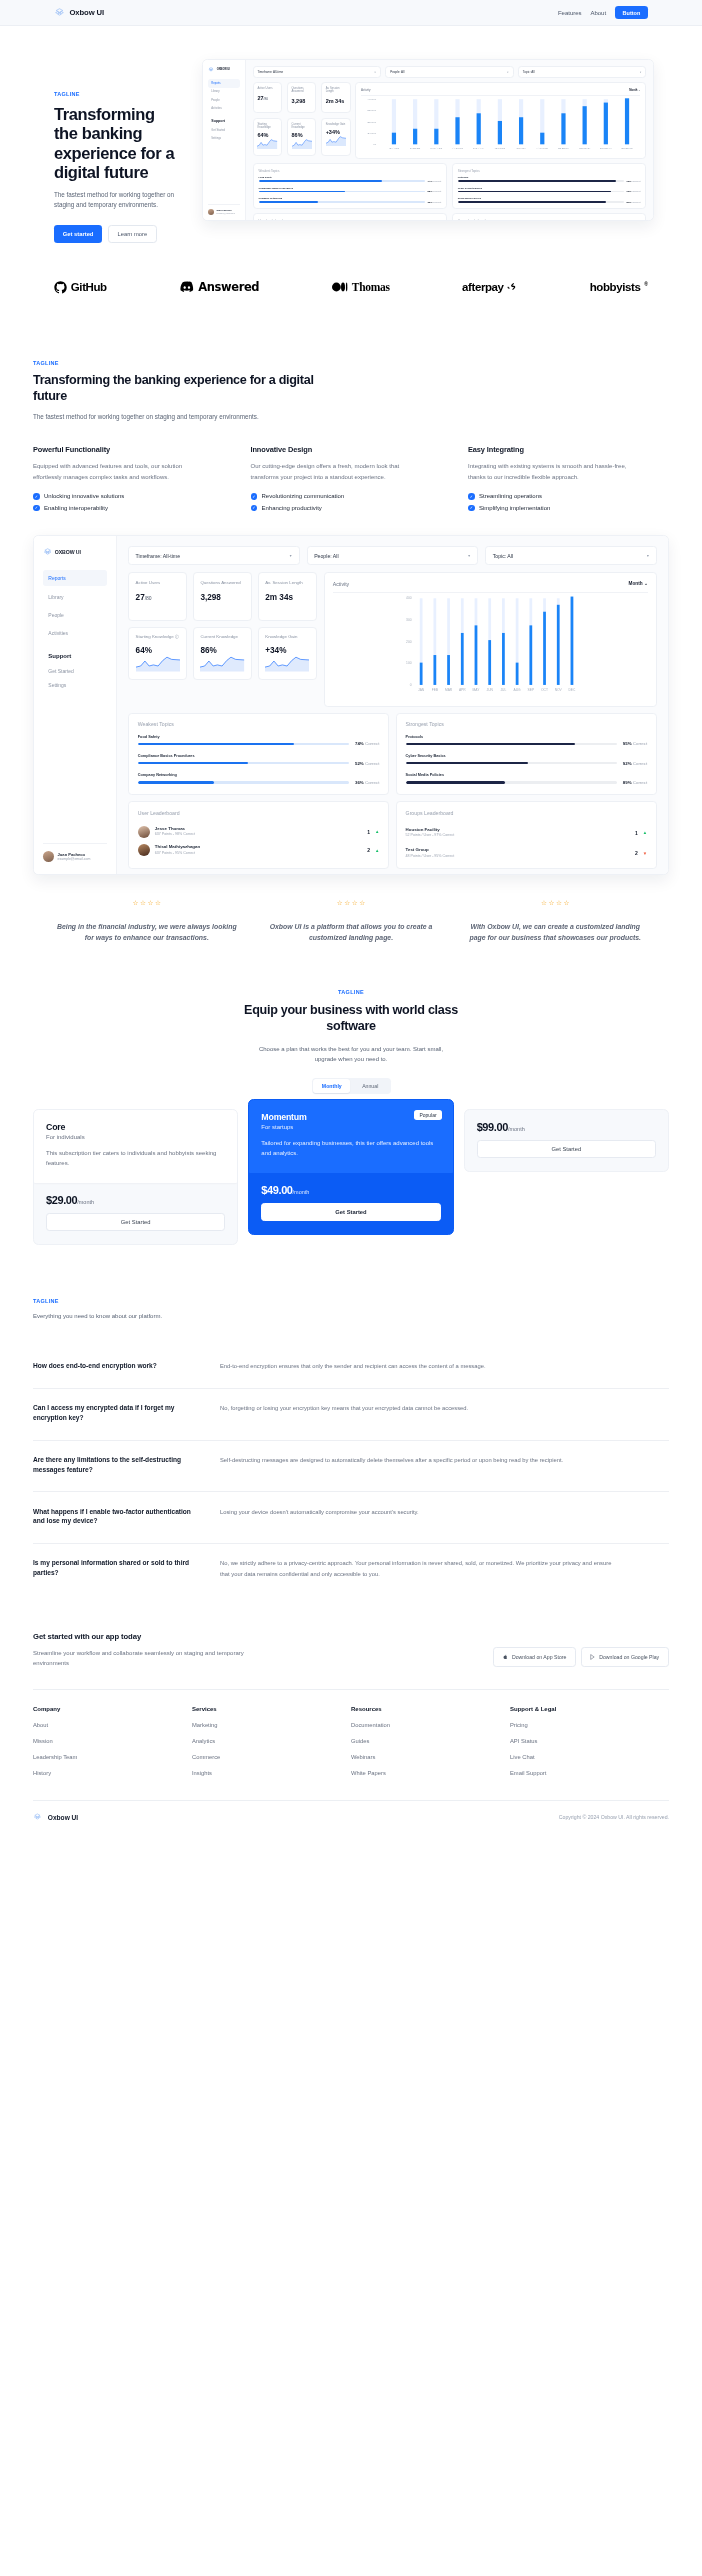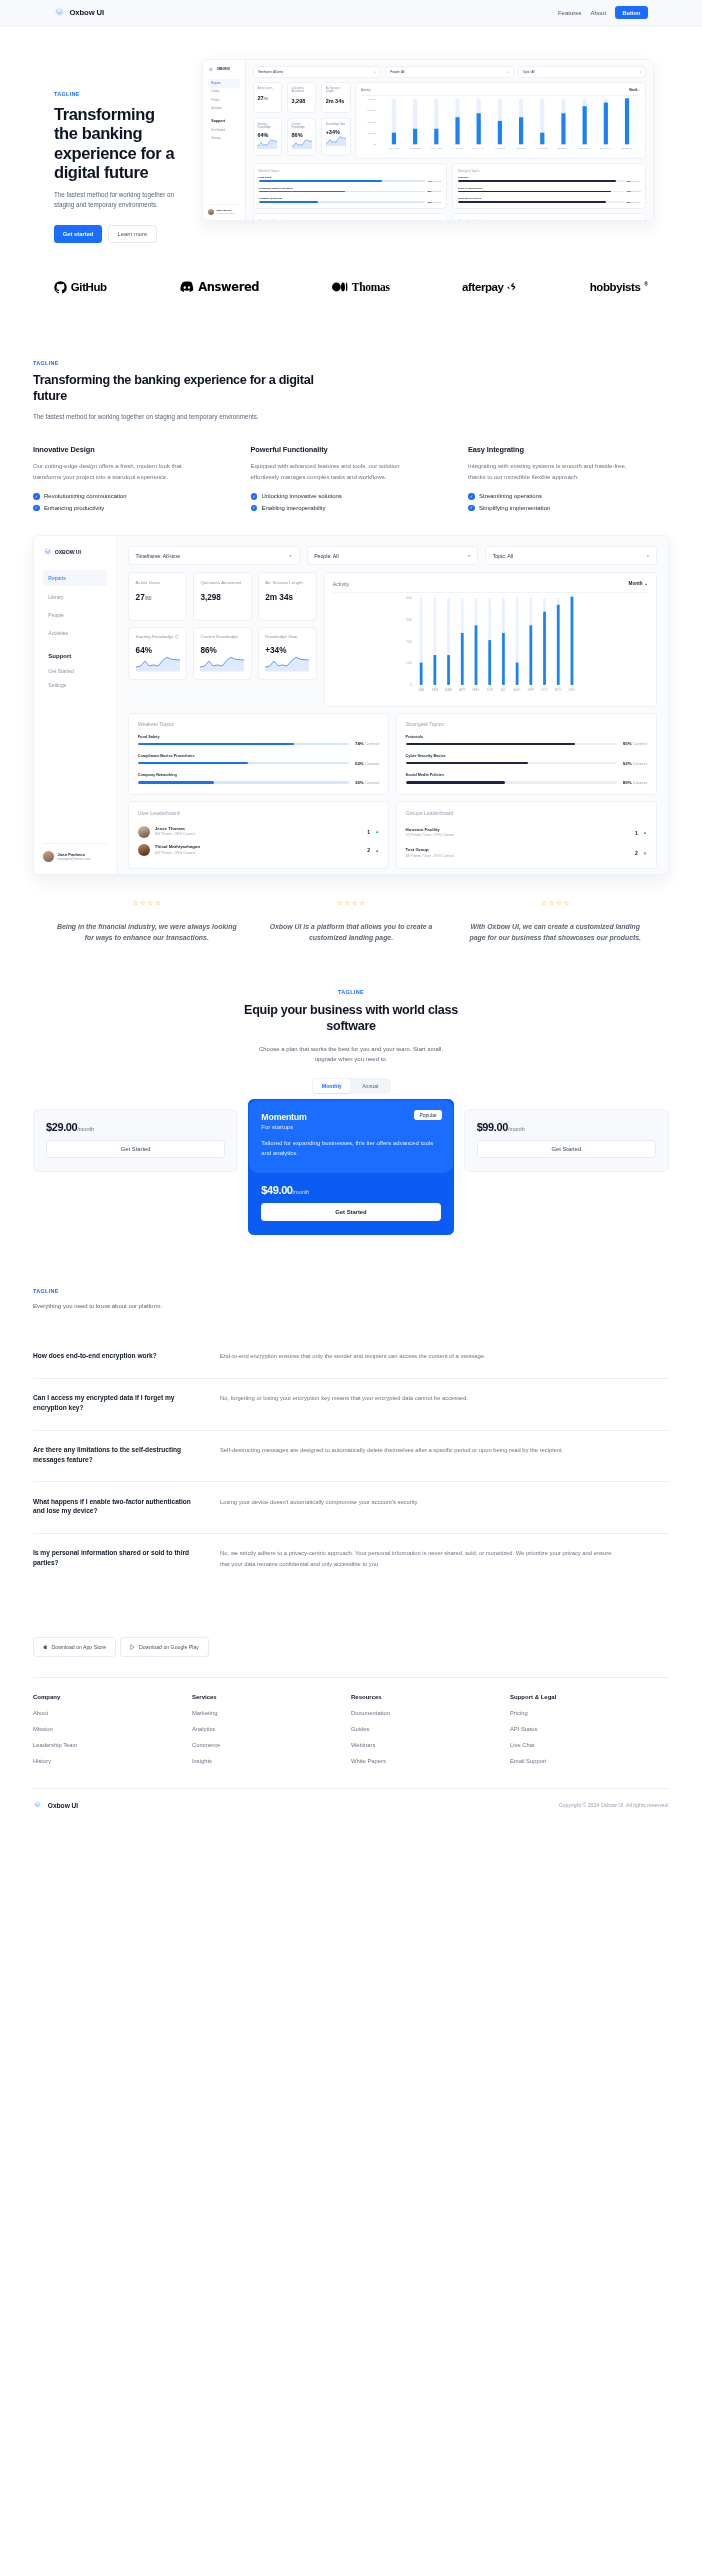--- a/index.html
+++ b/index.html
@@ -152,21 +152,21 @@
   .toggle button {
     flex: 1; border: none; border-radius: 2.7px; background: transparent; cursor: pointer;
     font-size: 5.2px; padding: 3.8px 0; color: #5c6676; font-family: inherit;
   }
   .toggle button.on { background: #fff; color: #1a6dff; font-weight: 700; box-shadow: 0 0.5px 1.1px rgba(16,30,60,.08); }
   .plans { display: flex; gap: 10px; margin-top: 14.3px; align-items: flex-start; }
   .plan {
     flex: 1; background: #f7f9fc; border: 0.5px solid #eef1f6; border-radius: 5.5px;
     text-align: left; overflow: hidden;
   }
-  .plan-top { background: #fff; border-radius: 9px; padding: 12px 12px 14.3px; box-shadow: 0 0.5px 1.6px rgba(16,30,60,.04); position: relative; }
+  .plan-top { background: #fff; border-radius: 1px; padding: 12px 12px 14.3px; box-shadow: 0 0.5px 1.6px rgba(16,30,60,.04); position: relative; }
   .plan h3 { font-size: 8.8px; font-weight: 700; letter-spacing: -0.2px; color: #0c1322; }
   .plan .who { margin-top: 2.2px; font-size: 6px; color: #6b7383; }
   .plan .desc { margin-top: 8.8px; font-size: 6px; line-height: 1.65; color: #6b7383; }
   .plan-bot { padding: 11px 12px 13px; }
   .price { font-size: 11px; font-weight: 700; letter-spacing: -0.4px; color: #0c1322; }
   .price em { font-style: normal; font-size: 5.5px; font-weight: 400; color: #6b7383; letter-spacing: 0; }
   .plan-btn {
     margin-top: 7.7px; width: 100%; background: #fff; border: 0.5px solid #e6eaf1; border-radius: 3.3px;
     padding: 5px 0; font-size: 5.8px; color: #3d4654; cursor: pointer; font-family: inherit;
   }
@@ -506,44 +506,44 @@
         <span style="font-size:5px;font-weight:700;align-self:flex-start;">®</span>
     </div>
   </div>
 
   <div class="wrap features">
     <div class="tagline">TAGLINE</div>
     <h2>Transforming the banking experience for a digital future</h2>
     <div class="lead">The fastest method for working together on staging and temporary environments.</div>
     <div class="feat-grid">
       <div class="feat">
+        <h3>Powerful Functionality</h3>
+        <p>Equipped with advanced features and tools, our solution effortlessly manages complex tasks and workflows.</p>
+        <div class="checks">
+          <div class="check">
+              <span class="check-dot">✓</span>
+              <span>Unlocking innovative solutions</span>
+            </div>
+          <div class="check">
+              <span class="check-dot">✓</span>
+              <span>Enabling interoperability</span>
+            </div>
+        </div>
+      </div>
+      <div class="feat">
         <h3>Innovative Design</h3>
         <p>Our cutting-edge design offers a fresh, modern look that transforms your project into a standout experience.</p>
         <div class="checks">
           <div class="check">
               <span class="check-dot">✓</span>
               <span>Revolutionizing communication</span>
             </div>
           <div class="check">
               <span class="check-dot">✓</span>
               <span>Enhancing productivity</span>
-            </div>
-        </div>
-      </div>
-      <div class="feat">
-        <h3>Powerful Functionality</h3>
-        <p>Equipped with advanced features and tools, our solution effortlessly manages complex tasks and workflows.</p>
-        <div class="checks">
-          <div class="check">
-              <span class="check-dot">✓</span>
-              <span>Unlocking innovative solutions</span>
-            </div>
-          <div class="check">
-              <span class="check-dot">✓</span>
-              <span>Enabling interoperability</span>
             </div>
         </div>
       </div>
       <div class="feat">
         <h3>Easy Integrating</h3>
         <p>Integrating with existing systems is smooth and hassle-free, thanks to our incredible flexible approach.</p>
         <div class="checks">
           <div class="check">
               <span class="check-dot">✓</span>
               <span>Streamlining operations</span>
@@ -843,20 +843,25 @@
   <div class="wrap pricing">
     <div class="tagline">TAGLINE</div>
     <h2 style="max-width:230px;margin-left:auto;margin-right:auto;">Equip your business with world class software</h2>
     <div class="lead" style="max-width:197px;margin-left:auto;margin-right:auto;">Choose a plan that works the best for you and your team. Start small, upgrade when you need to.</div>
     <div class="toggle">
       <button class="on">Monthly</button>
       <button>Annual</button>
     </div>
     <div class="plans">
       <div class="plan">
+        <div class="plan-top">
+          <h3>Core</h3>
+          <div class="who">For individuals</div>
+          <div class="desc">This subscription tier caters to individuals and hobbyists seeking features.</div>
+        </div>
         <div class="plan-bot">
           <div class="price"><span>$29.00</span><em>/month</em></div>
           <button class="plan-btn">Get Started</button>
         </div>
       </div>
       <div class="plan featured">
         <div class="plan-top">
           <span class="badge">Popular</span>
           <h3>Momentum</h3>
           <div class="who">For startups</div>
@@ -897,20 +902,24 @@
         <div class="faq-a">Losing your device doesn't automatically compromise your account's security.</div>
       </div>
       <div class="faq-row">
         <div class="faq-q">Is my personal information shared or sold to third parties?</div>
         <div class="faq-a">No, we strictly adhere to a privacy-centric approach. Your personal information is never shared, sold, or monetized. We prioritize your privacy and ensure that your data remains confidential and only accessible to you.</div>
       </div>
     </div>
   </div>
 
   <div class="wrap cta">
+    <div>
+      <h3>Get started with our app today</h3>
+      <p>Streamline your workflow and collaborate seamlessly on staging and temporary environments</p>
+    </div>
     <div class="store-btns">
       <button class="store-btn">
         <svg width="5" height="6" viewBox="0 0 9 11">
           <path fill="#4a5362" d="M6.3 5.7c0-1 .8-1.5.85-1.55-.45-.7-1.2-.8-1.45-.8-.6-.07-1.2.35-1.5.35-.3 0-.8-.35-1.3-.34-.67.01-1.3.4-1.63 1-.7 1.2-.18 3 .5 4 .34.47.74 1 1.27.98.5-.02.7-.33 1.3-.33.6 0 .78.33 1.3.32.55-.01.9-.48 1.23-.96.39-.55.55-1.08.56-1.1-.01-.01-1.07-.41-1.08-1.6zM5.3 2.6c.27-.33.46-.8.4-1.26-.4.02-.88.27-1.16.6-.25.29-.47.76-.41 1.2.45.04.9-.22 1.17-.54z"></path>
         </svg>
         <span>Download on App Store</span>
       </button>
       <button class="store-btn">
         <svg width="5" height="6" viewBox="0 0 9 11">
           <path fill="none" stroke="#4a5362" stroke-width="0.9" stroke-linejoin="round" d="M1.2 1 7.6 5.5 1.2 10Z"></path>

